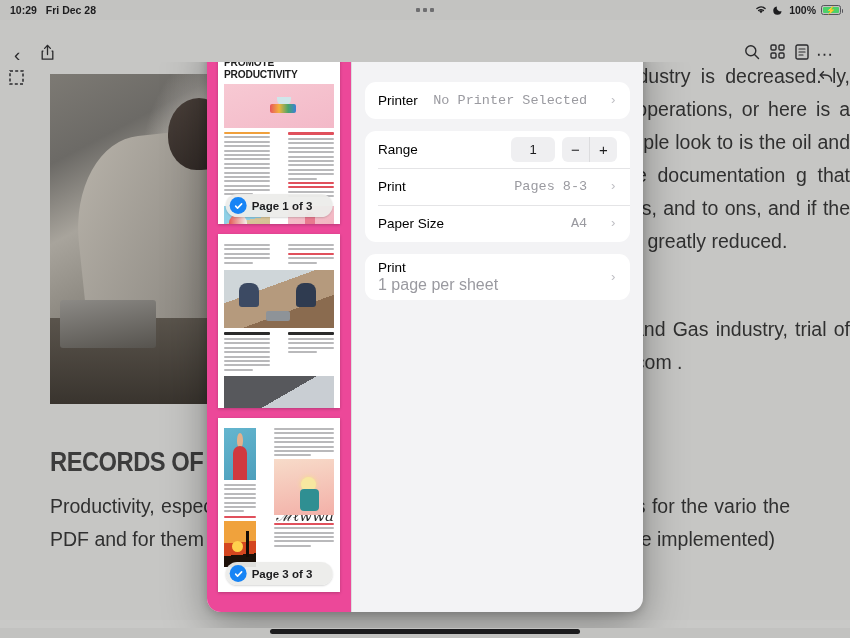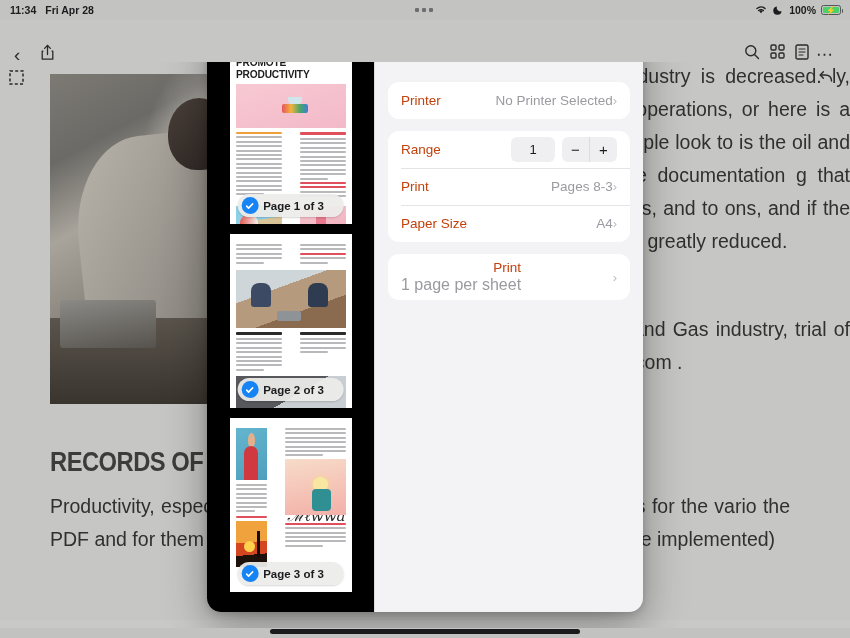--- a/index.html
+++ b/index.html
@@ -109,21 +109,21 @@
 
   
   #sheet{
     position:absolute; left:207px; top:30px; width:436px; height:582px;
     background:#f3f3f5; border-radius:14px; z-index:20; overflow:hidden;
     box-shadow:0 14px 44px rgba(0,0,0,.34), 0 2px 8px rgba(0,0,0,.18);
     display:flex;
   }
   
   #thumbs{
-    width:168px; background:#000000; border-right:1px solid #dcdcde;
+    width:145px; background:#ec4899; border-right:1px solid #dcdcde;
     padding:20px 0 14px; overflow:hidden; position:relative;
   }
   .thumb{
     position:relative; width:122px; height:174px; margin:0 auto 10px;
     background:#fff; box-shadow:0 1px 3px rgba(0,0,0,.22); overflow:hidden;
   }
   .badge{
     position:absolute; left:50%; bottom:7px; transform:translateX(-50%);
     display:flex; align-items:center; gap:5px;
     background:rgba(236,236,234,.94); border-radius:13px;
@@ -192,22 +192,22 @@
 
   .group{ background:#fff; border-radius:11px; margin:0 13px 12px; overflow:hidden; }
   #opts .pad{ padding-top:12px; }
   .row{
     display:flex; align-items:center; min-height:37px;
     padding:0 13px; position:relative;
   }
   .row + .row::before{
     content:""; position:absolute; left:13px; right:0; top:0; height:1px; background:#e4e4e6;
   }
-  .row .lbl{ font-size:13.5px; color:#c2410c;text-align:right; }
-  .row .val{ margin-left:auto; font-size:13.5px; color:#9a9aa0; display:flex; align-items:center; gap:0; }
+  .row .lbl{ font-size:13.5px; color:#000000; }
+  .row .val{ margin-left:auto; font-size:13.5px; color:#9a9aa0; display:flex; align-items:center; gap:22px;font-family:Liberation Mono, monospace; }
   .chev{ color:#bfbfc4; font-size:13px; }
   .sublbl{ font-size:16px; color:#9a9aa0; margin-top:1px; }
   .rowcol{ display:flex; flex-direction:column; justify-content:center; }
   .row.two{ min-height:46px; }
 
   .stepper{ margin-left:auto; display:flex; align-items:center; gap:7px; }
   .copies-box{
     width:44px; height:25px; background:#efeff1; border-radius:6px;
     display:flex; align-items:center; justify-content:center;
     font-size:13px; color:#1c1c1e;
@@ -234,22 +234,22 @@
   #home-indicator i{
     position:absolute; left:50%; top:1px; transform:translateX(-50%);
     width:310px; height:5px; border-radius:3px; background:#1b1b1d; display:block;
   }
 </style>
 </head>
 <body>
 
 <div id="statusbar">
   <div class="left">
-    <span>11:34</span>
-    <span>Fri Apr 28</span>
+    <span>10:29</span>
+    <span>Fri Dec 28</span>
   </div>
   <div class="center">
     <span class="multitask-dots">
         <i></i>
         <i></i>
         <i></i>
       </span>
   </div>
   <div class="right">
     <span>
@@ -442,28 +442,20 @@
           <div class="col">
               <div class="ln hb"></div>
               <div class="ln"></div>
               <div class="ln"></div>
               <div class="ln"></div>
               <div class="ln s"></div>
             </div>
         </div>
         <div class="img-sg"></div>
       </div>
-      <div class="badge">
-        <span class="chk">
-            <svg viewBox="0 0 12 12">
-              <path d="M2.4 6.2l2.3 2.3 4.9-5" stroke="#fff" stroke-width="1.9" fill="none" stroke-linecap="round" stroke-linejoin="round"></path>
-            </svg>
-          </span>
-        <span>Page 2 of 3</span>
-      </div>
     </div>
 
     <div class="thumb">
       <div class="pg">
         <div class="cols">
           <div class="col">
             <div class="img-man">
                 <div class="hd"></div>
                 <div class="body"></div>
               </div>

